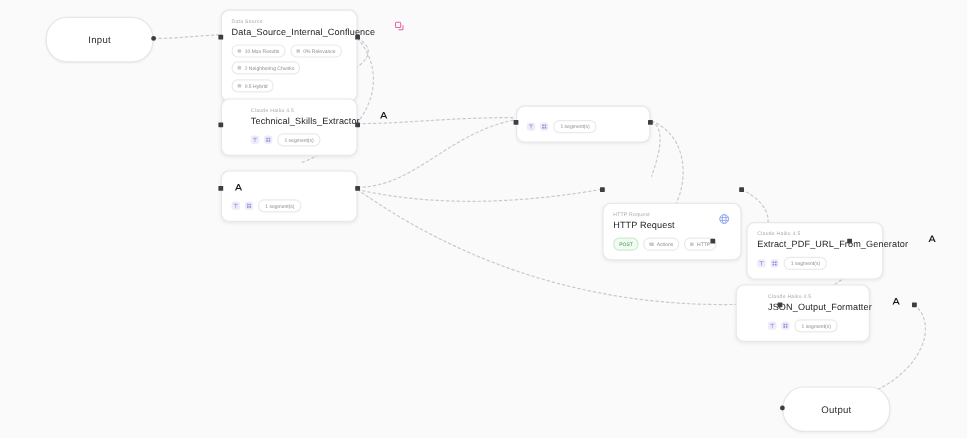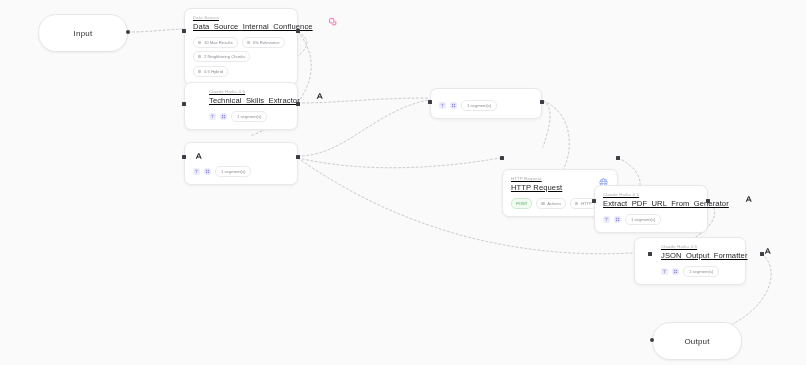--- a/index.html
+++ b/index.html
@@ -56,21 +56,20 @@
     border-radius: 7px;
     box-shadow: 0 1px 3px rgba(16,16,20,0.06);
     box-sizing: border-box;
     padding: 6px 8px 7px 8px;
   }
   .card-head {
     display: flex;
     align-items: flex-start;
     justify-content: space-between;
     gap: 15px;
-    text-decoration: underline;
   }
   .card-kicker {
     font-size: 4.2px;
     color: #a8a8ae;
     letter-spacing: 0.25px;
     line-height: 6px;
     margin: 0 0 1px 0;
     white-space: nowrap;
   }
   .card-title {
@@ -339,21 +338,21 @@
       </span>
       <span class="chip">
         <span class="chip-dot"></span>
         <span>HTTP</span>
       </span>
     </div>
   </div>
   <div class="port" style="left:500px; top:156px;"></div>
   <div class="port" style="left:616px; top:156px;"></div>
 
-  <div class="card-node" style="left:594px; top:185px; width:114px;">
+  <div class="card-node" style="left:622px; top:185px; width:114px;">
     <div class="card-head">
       <div>
         <div class="card-kicker">Claude Haiku 4.5</div>
         <div class="card-title">Extract_PDF_URL_From_Generator</div>
       </div>
       <div class="card-icon">
         <svg width="10" height="10" viewBox="0 0 24 24" fill="#181818">
           <path d="M4.2 18.4 10.1 5.6h2.6l5.9 12.8h-2.7l-1.2-2.8H8.1l-1.2 2.8H4.2Zm4.8-5h4.9L11.5 8l-2.5 5.4Z"></path>
         </svg>
       </div>
@@ -374,21 +373,21 @@
         </svg>
       </span>
       <span class="chip wide">
         <span>1 segment(s)</span>
       </span>
     </div>
   </div>
   <div class="port" style="left:592px; top:199px;"></div>
   <div class="port" style="left:706px; top:199px;"></div>
 
-  <div class="card-node" style="left:634px; top:237px; width:112px;padding-left:26px;">
+  <div class="card-node" style="left:613px; top:237px; width:112px;padding-left:26px;">
     <div class="card-head">
       <div>
         <div class="card-kicker">Claude Haiku 4.5</div>
         <div class="card-title">JSON_Output_Formatter</div>
       </div>
       <div class="card-icon">
         <svg width="10" height="10" viewBox="0 0 24 24" fill="#181818">
           <path d="M4.2 18.4 10.1 5.6h2.6l5.9 12.8h-2.7l-1.2-2.8H8.1l-1.2 2.8H4.2Zm4.8-5h4.9L11.5 8l-2.5 5.4Z"></path>
         </svg>
       </div>

